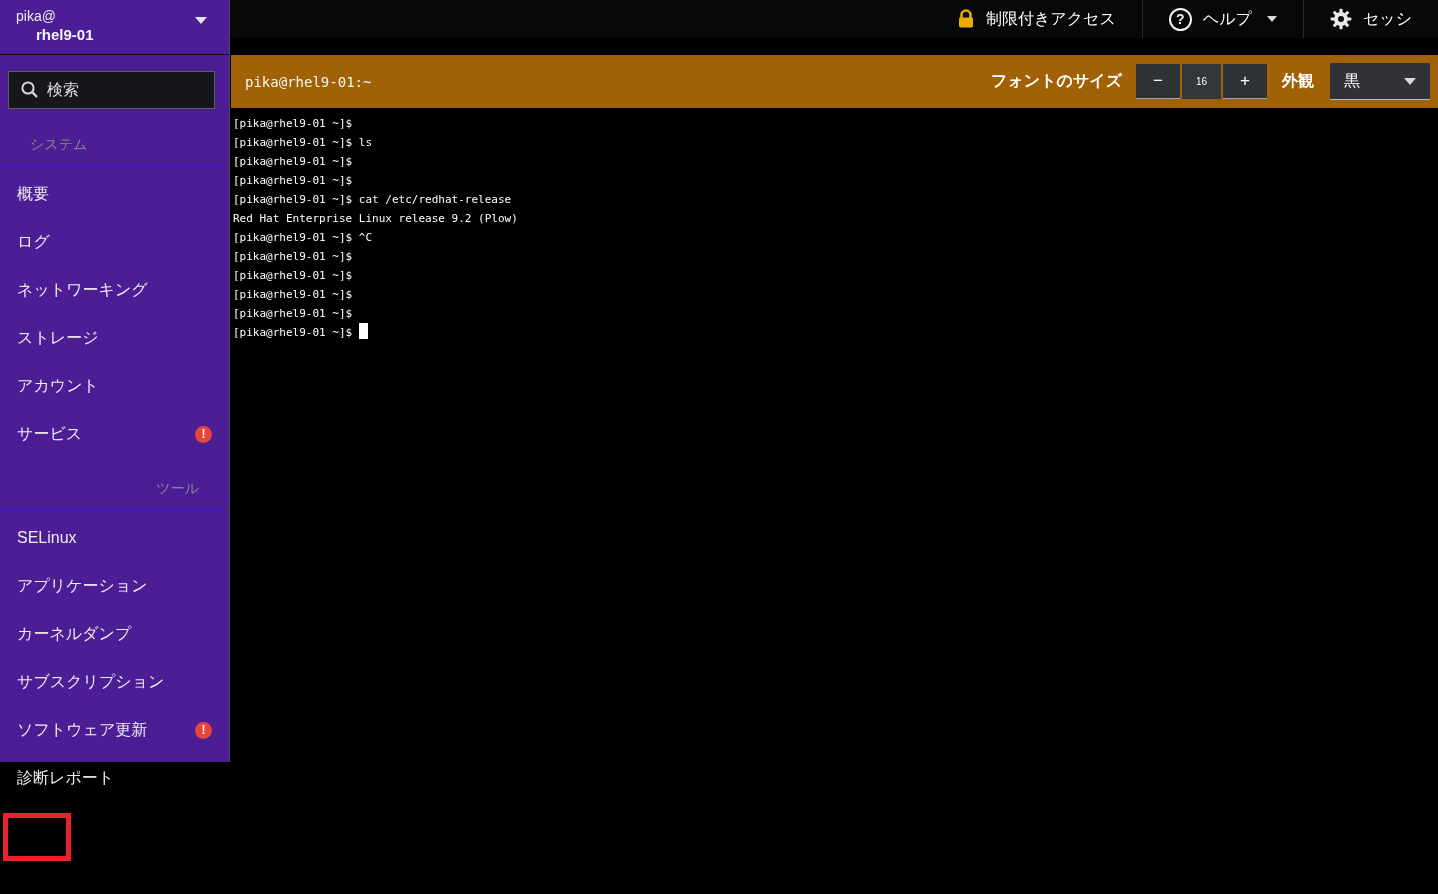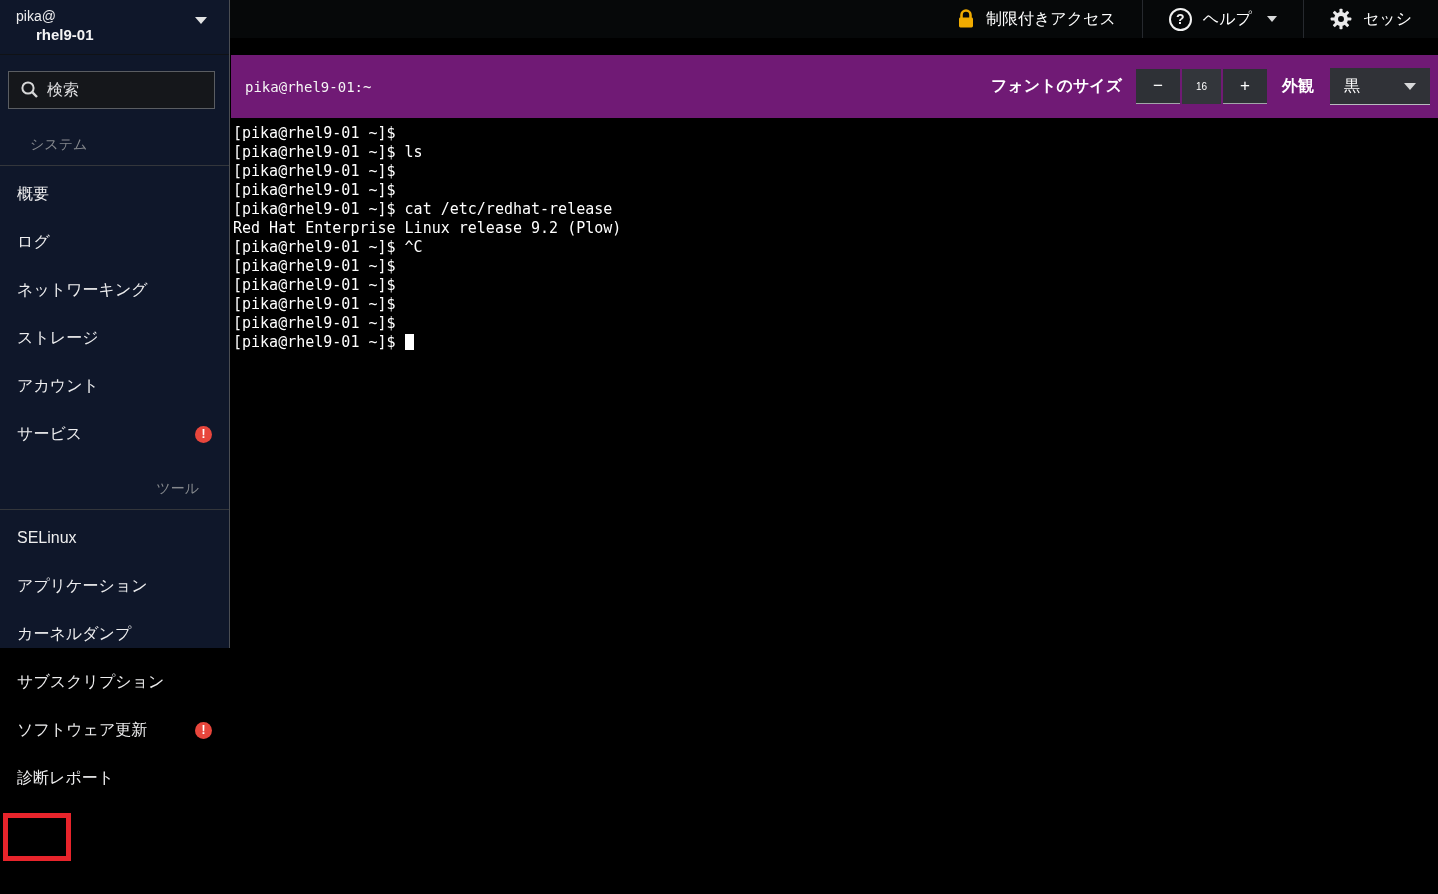--- a/index.html
+++ b/index.html
@@ -13,22 +13,22 @@
   .mh-item { display:flex; align-items:center; gap:11px; padding:0 26px;
              color:#fff; font-size:16px; white-space:nowrap; cursor:pointer; }
   .mh-item.bordered { border-left:1px solid #26292e; }
   .help-circle { display:inline-flex; align-items:center; justify-content:center;
                  width:23px; height:23px; border:2.5px solid #f2f2f2; border-radius:50%;
                  color:#f2f2f2; font-weight:bold; font-size:14px; }
   .caret-down { width:0; height:0; border-left:5px solid transparent; border-right:5px solid transparent;
                 border-top:6px solid #d8d9da; margin-left:4px; }
 
   
-  .sidebar { position:absolute; left:0; top:0; width:230px; height:648px;
-             background:#0f172a; border-right:1px solid #4a4d52; z-index:2; }
+  .sidebar { position:absolute; left:0; top:0; width:230px; height:762px;
+             background:#4c1d95; border-right:1px solid #4a4d52; z-index:2; }
   .host-switcher { height:55px; padding:7px 16px 0; border-bottom:1px solid #101215;
                    position:relative; cursor:pointer; }
   .host-user { color:#ededee; font-size:14px; line-height:18px; }
   .host-name { color:#f4f4f5; font-size:15px; font-weight:bold; line-height:20px;margin-left:20px; }
   .host-caret { position:absolute; right:22px; top:17px; width:0; height:0;
                 border-left:6px solid transparent; border-right:6px solid transparent;
                 border-top:7px solid #e2e3e4; }
   .search-wrap { position:relative; margin:16px 8px 0 8px; }
   .search-input { width:207px; height:38px; background:#15171b; border:1px solid #5a5d62;
                   color:#e8e8e9; font-size:16px; padding:0 10px 0 38px;
@@ -46,39 +46,39 @@
   .nav-badge { margin-left:auto; width:17px; height:17px; border-radius:50%;
                background:#e8463c; color:#fff; font-size:12px; font-weight:bold;
                display:flex; align-items:center; justify-content:center; line-height:1; }
 
   
   .annotation-box { position:absolute; left:3px; top:813px; width:68px; height:48px;
                     border:5px solid #e7242b; z-index:6; pointer-events:none; }
 
   
   .terminal-pane { position:absolute; left:231px; top:55px; right:0; bottom:0; background:#000; }
-  .terminal-header { height:63px; background:#701a75; display:flex; align-items:center;
+  .terminal-header { height:53px; background:#a16207; display:flex; align-items:center;
                      padding:0 8px 0 14px; }
   .term-title { color:#f5f5f5; font-family:"DejaVu Sans Mono", monospace; font-size:14px; }
   .term-controls { margin-left:auto; display:flex; align-items:center; }
   .ctl-label { color:#fff; font-weight:bold; font-size:16px; white-space:nowrap; }
   .stepper { display:flex; align-items:flex-start; gap:2px; margin:0 15px 0 14px; }
   .stepper-btn { width:44px; height:35px; background:#2e3136; border:none;
                  border-bottom:1px solid #a2a5a9; color:#fff; font-size:17px;
                  cursor:pointer; font-family:"Liberation Sans", sans-serif; }
   .stepper-value { width:39px; height:35px; background:#33363b; color:#fff;
                    display:flex; align-items:center; justify-content:center; font-size:10px; }
   .theme-select { width:100px; height:37px; background:#303237; border-bottom:1px solid #b9bbbe;
                   display:flex; align-items:center; color:#fff; font-size:16px;
                   padding:0 14px; margin-left:16px; cursor:pointer; }
   .select-caret { margin-left:auto; width:0; height:0; border-left:6px solid transparent;
                   border-right:6px solid transparent; border-top:7px solid #d8d9da; }
 
   .terminal-body { padding:6px 0 0 2px; font-family:"DejaVu Sans Mono", monospace;
-                   font-size:15px; line-height:19px; color:#fff; cursor:text; }
+                   font-size:11px; line-height:19px; color:#fff; cursor:text; }
   .term-line { white-space:pre; height:19px; }
   .cursor-block { display:inline-block; width:9px; height:16px; background:#fff;
                   vertical-align:-3px; }
 </style>
 </head>
 <body>
 
 <div class="screen">
 
   <header class="masthead">

